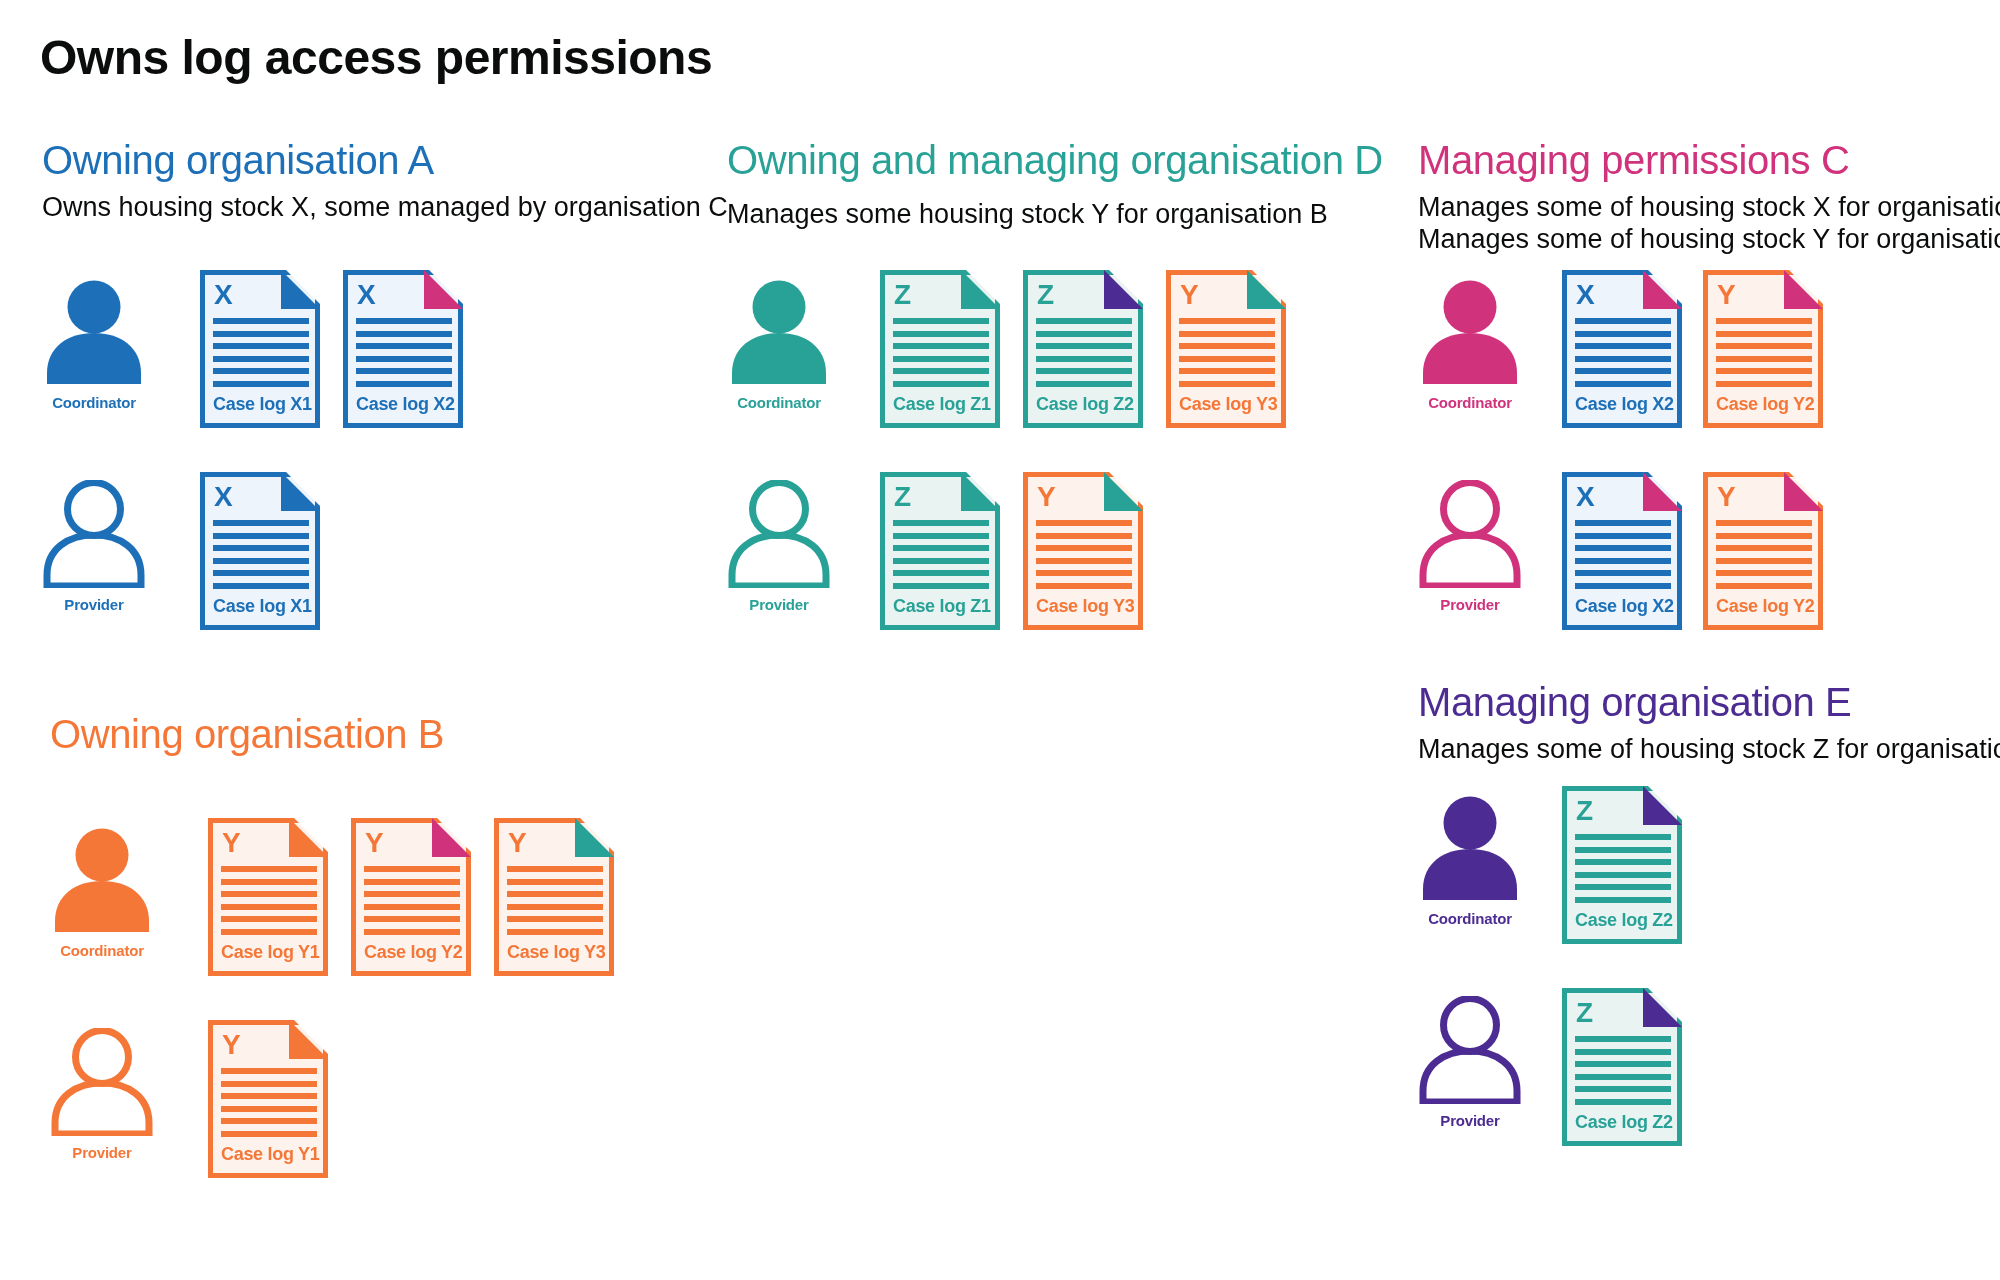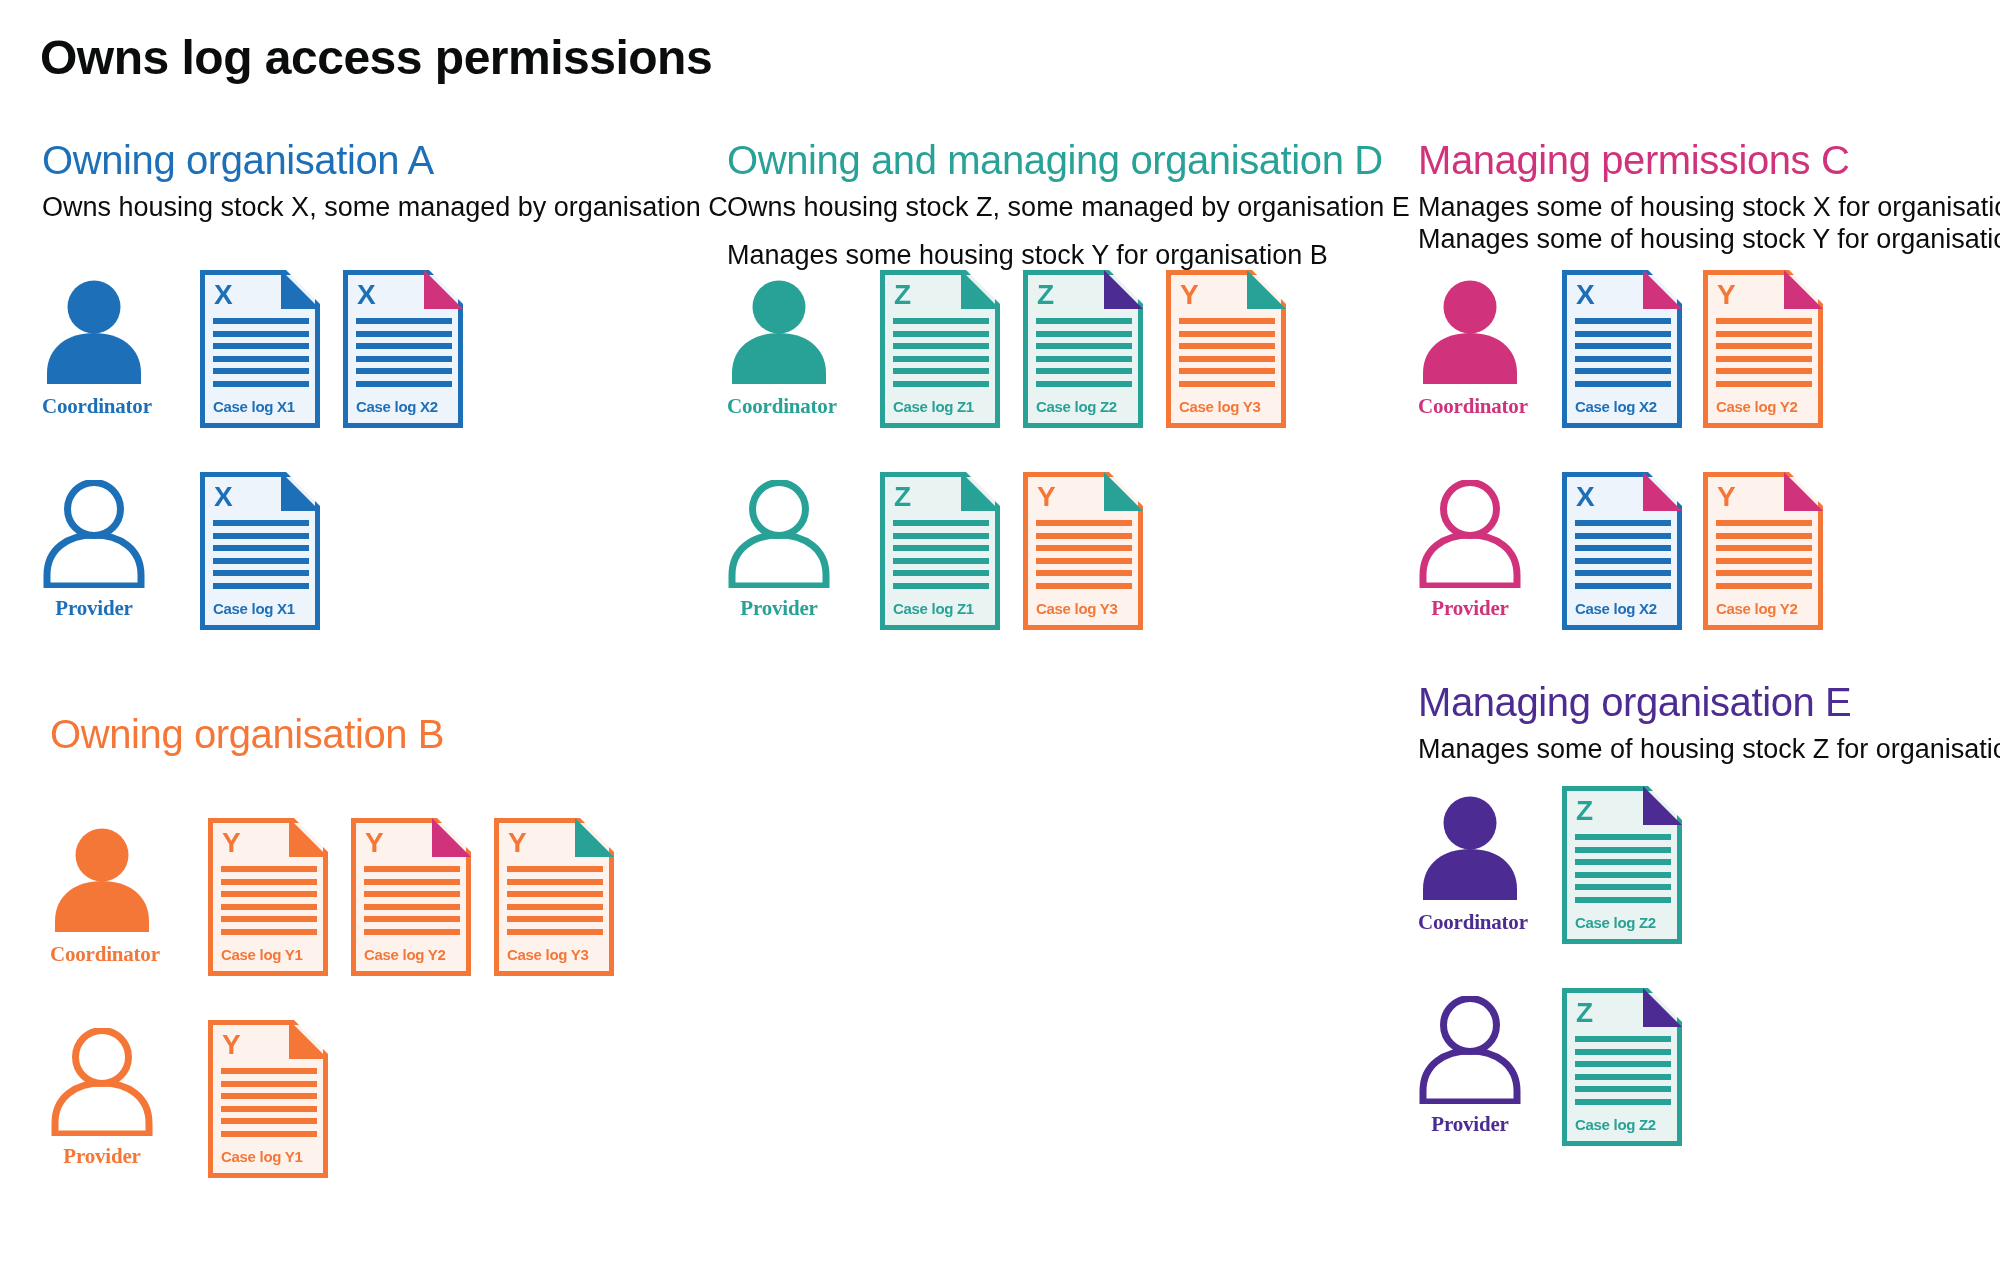--- a/index.html
+++ b/index.html
@@ -41,21 +41,21 @@
   .band-bottom .row-provider    { top:308px; }
 
   .person-block {
     position:absolute; left:0; top:8px; width:104px; text-align:center;
     color:var(--org);
   }
   .person-svg { display:block; width:104px; height:108px; margin:0 auto; }
   .p-shape { fill:currentColor; stroke:none; }
   .row[data-person="outline"] .p-shape { fill:#ffffff; stroke:currentColor; stroke-width:7px; }
   .person-label {
-    margin-top:8px; font-size:21px; font-weight:700; color:var(--org); letter-spacing:-0.2px;font-family:Liberation Serif, serif;
+    margin-top:8px; font-size:15px; font-weight:700; color:var(--org); letter-spacing:-0.2px;
   }
 
   .docs { position:absolute; top:0; left:var(--docs-x,158px); display:flex; gap:var(--doc-gap,23px); }
 
   .doc {
     position:relative; box-sizing:border-box; flex:0 0 120px;
     width:120px; height:158px;
     background:var(--tint); border:5px solid var(--c);
     clip-path:polygon(0 0, calc(100% - 34px) 0, 100% 34px, 100% 100%, 0 100%);
   }
@@ -77,21 +77,21 @@
     position:absolute; top:5px; left:9px;
     font-size:28px; font-weight:700; color:var(--c); line-height:1.1;
   }
   .doc-lines {
     position:absolute; top:43px; left:8px; right:6px;
     display:flex; flex-direction:column; gap:6.5px;
   }
   .doc-lines i { display:block; height:6px; background:var(--c); }
   .doc-label {
     position:absolute; left:8px; bottom:8px;
-    font-size:15px; font-weight:700; letter-spacing:-0.3px;
+    font-size:18px; font-weight:700; letter-spacing:-0.3px;
     color:var(--c); white-space:nowrap;
   }
 </style>
 </head>
 <body>
 
 <h1 class="page-title">Owns log access permissions</h1>
 
 <div class="section band-top" style="left:42px; top:138px; width:680px; --docs-x:158px;" data-color="blue">
   <h2>Owning organisation A</h2>
@@ -156,21 +156,20 @@
           </span>
         <span class="doc-fold"></span>
         <span class="doc-label">Case log X1</span>
       </div>
     </div>
   </div>
 </div>
 
 <div class="section band-top" style="left:727px; top:138px; width:680px; --docs-x:153px;" data-color="teal">
   <h2>Owning and managing organisation D</h2>
-  <p class="desc">Owns housing stock Z, some managed by organisation E</p>
   <p class="desc" style="margin-top:16px;">Manages some housing stock Y for organisation B</p>
 
   <div class="row row-coordinator" data-person="filled">
     <div class="person-block">
       <svg class="person-svg" viewBox="0 0 104 108" aria-hidden="true">
         <path class="p-shape" d="M5 106 L5 95 C5 69 26 55 52 55 C78 55 99 69 99 95 L99 106 Z"></path>
         <circle class="p-shape" cx="52" cy="29" r="26.5"></circle>
       </svg>
       <div class="person-label">Coordinator</div>
     </div>

